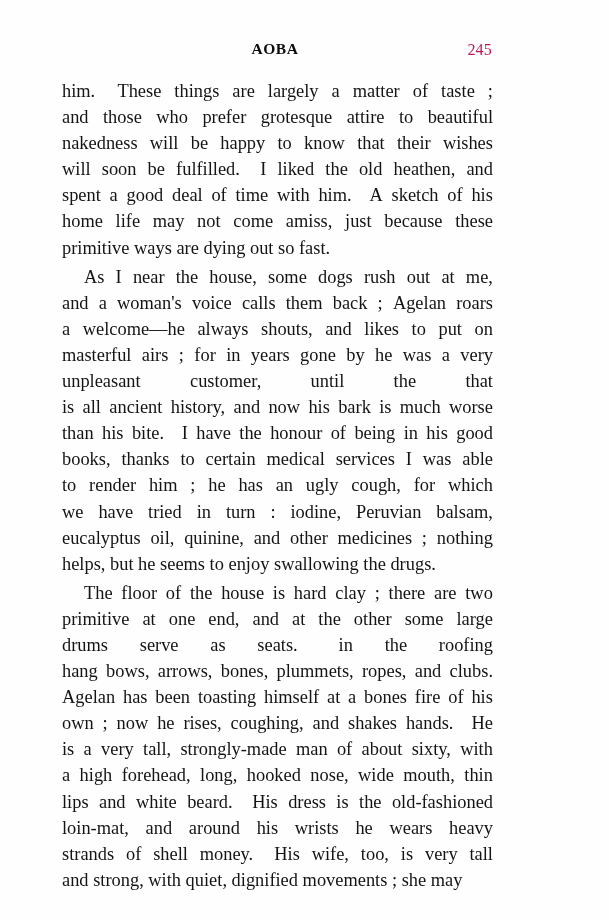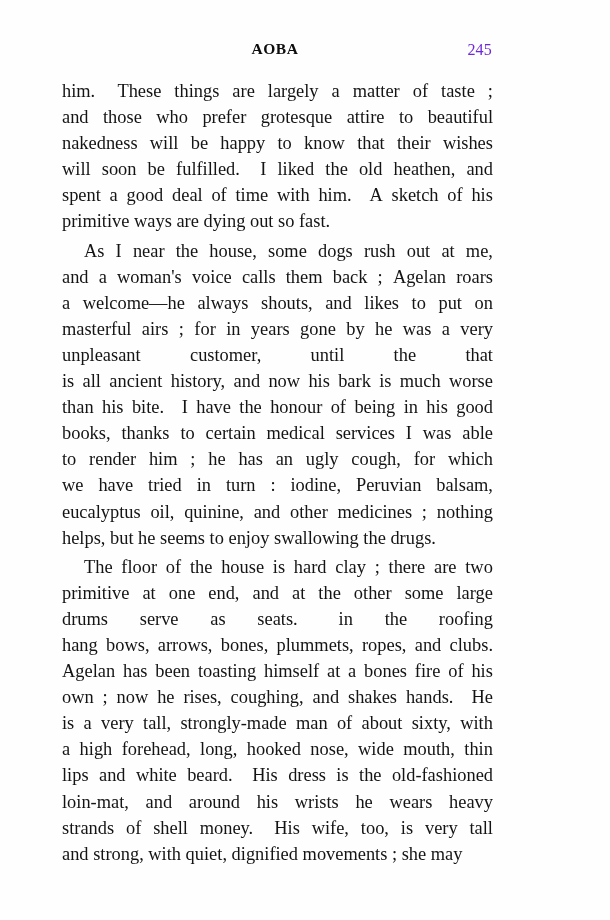--- a/index.html
+++ b/index.html
@@ -36,21 +36,21 @@
     font-weight: bold;
     font-size: 15.5px;
     letter-spacing: 0.6px;
     color: #0d0d0d;
   }
   .head-folio {
     position: absolute;
     right: -2px;
     top: 1px;
     font-size: 16px;
-    color: #6d28d9;
+    color: #be185d;
     letter-spacing: 0.2px;
   }
   
   .textblock {
     position: absolute;
     top: 78px;
     left: 62px;
     width: 431px;
   }
   .para {
@@ -99,20 +99,21 @@
     <div class="head-folio">245</div>
   </div>
 
   <div class="textblock">
       <div class="para">
         <div class="line justify"><span class="w">him.  </span><span class="w">These</span><span class="w">things</span><span class="w">are</span><span class="w">largely</span><span class="w">a</span><span class="w">matter</span><span class="w">of</span><span class="w">taste</span><span class="w">;</span></div>
         <div class="line justify"><span class="w">and</span><span class="w">those</span><span class="w">who</span><span class="w">prefer</span><span class="w">grotesque</span><span class="w">attire</span><span class="w">to</span><span class="w">beautiful</span></div>
         <div class="line justify"><span class="w">nakedness</span><span class="w">will</span><span class="w">be</span><span class="w">happy</span><span class="w">to</span><span class="w">know</span><span class="w">that</span><span class="w">their</span><span class="w">wishes</span></div>
         <div class="line justify"><span class="w">will</span><span class="w">soon</span><span class="w">be</span><span class="w">fulfilled.  </span><span class="w">I</span><span class="w">liked</span><span class="w">the</span><span class="w">old</span><span class="w">heathen,</span><span class="w">and</span></div>
         <div class="line justify"><span class="w">spent</span><span class="w">a</span><span class="w">good</span><span class="w">deal</span><span class="w">of</span><span class="w">time</span><span class="w">with</span><span class="w">him.  </span><span class="w">A</span><span class="w">sketch</span><span class="w">of</span><span class="w">his</span></div>
+        <div class="line justify"><span class="w">home</span><span class="w">life</span><span class="w">may</span><span class="w">not</span><span class="w">come</span><span class="w">amiss,</span><span class="w">just</span><span class="w">because</span><span class="w">these</span></div>
         <div class="line last">primitive ways are dying out so fast.</div>
       </div>
       <div class="para">
         <div class="line justify indent"><span class="w">As</span><span class="w">I</span><span class="w">near</span><span class="w">the</span><span class="w">house,</span><span class="w">some</span><span class="w">dogs</span><span class="w">rush</span><span class="w">out</span><span class="w">at</span><span class="w">me,</span></div>
         <div class="line justify"><span class="w">and</span><span class="w">a</span><span class="w">woman's</span><span class="w">voice</span><span class="w">calls</span><span class="w">them</span><span class="w">back</span><span class="w">;</span><span class="w">Agelan</span><span class="w">roars</span></div>
         <div class="line justify"><span class="w">a</span><span class="w">welcome—he</span><span class="w">always</span><span class="w">shouts,</span><span class="w">and</span><span class="w">likes</span><span class="w">to</span><span class="w">put</span><span class="w">on</span></div>
         <div class="line justify"><span class="w">masterful</span><span class="w">airs</span><span class="w">;</span><span class="w">for</span><span class="w">in</span><span class="w">years</span><span class="w">gone</span><span class="w">by</span><span class="w">he</span><span class="w">was</span><span class="w">a</span><span class="w">very</span></div>
         <div class="line justify"><span class="w">unpleasant</span><span class="w">customer,</span><span class="w">until</span><span class="w">the</span><span class="w">that</span></div>
         <div class="line justify"><span class="w">is</span><span class="w">all</span><span class="w">ancient</span><span class="w">history,</span><span class="w">and</span><span class="w">now</span><span class="w">his</span><span class="w">bark</span><span class="w">is</span><span class="w">much</span><span class="w">worse</span></div>
         <div class="line justify"><span class="w">than</span><span class="w">his</span><span class="w">bite.  </span><span class="w">I</span><span class="w">have</span><span class="w">the</span><span class="w">honour</span><span class="w">of</span><span class="w">being</span><span class="w">in</span><span class="w">his</span><span class="w">good</span></div>

